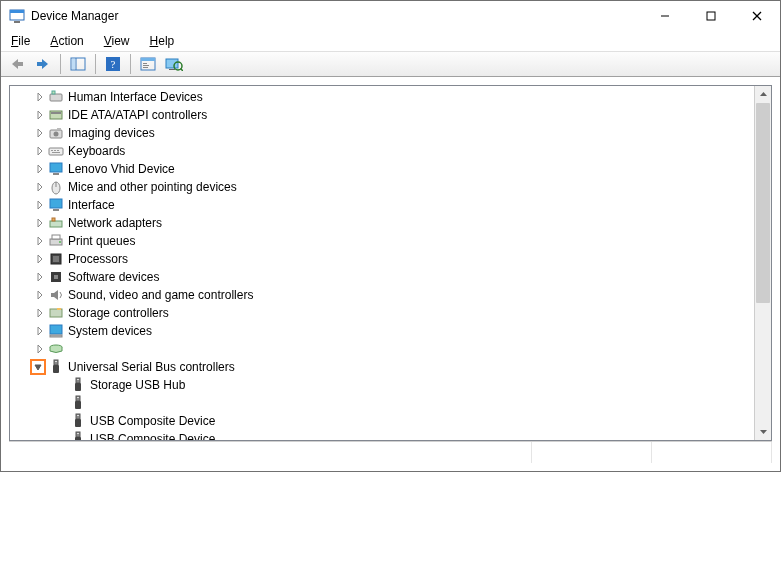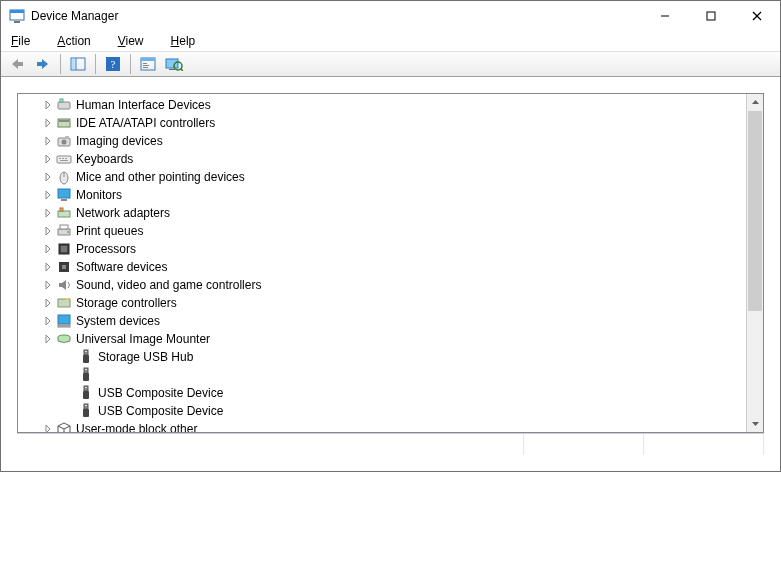--- a/index.html
+++ b/index.html
@@ -3,27 +3,27 @@
 <meta charset="utf-8">
 <style>
   * { box-sizing: border-box; }
   html, body { margin: 0; padding: 0; font-family: "Segoe UI", Tahoma, sans-serif; font-size: 12px; background: #fff; }
   .window { width: 781px; height: 472px; border: 1px solid #707070; position: relative; background: #fff; display: flex; flex-direction: column; }
   .titlebar { height: 30px; display: flex; align-items: center; padding-left: 8px; }
   .titlebar .icon { width: 16px; height: 16px; margin-right: 6px; display:flex; align-items:center; justify-content:center;}
   .titlebar .title { font-size: 12px; }
   .titlebar .controls { margin-left: auto; display: flex; }
   .titlebar .controls div { width: 46px; height: 30px; display: flex; align-items: center; justify-content: center; }
-  .menubar { height: 20px; display: flex; align-items: center; padding-left: 6px; gap: 19px; }
+  .menubar { height: 20px; display: flex; align-items: center; padding-left: 6px; gap: 12px; }
   .menubar span { padding: 2px 4px; }
   .menubar span u { text-decoration: underline; }
   .toolbar { height: 26px; border-top: 1px solid #e0e0e0; border-bottom: 1px solid #a0a0a0; background: linear-gradient(#fdfdfd,#ececec); display: flex; align-items: center; padding-left: 4px; gap: 2px; }
   .toolbar .btn { width: 24px; height: 22px; display:flex; align-items:center; justify-content:center; border:1px solid transparent; border-radius:2px;}
   .toolbar .sep { width:1px; height:20px; background:#b0b0b0; margin:0 3px;}
-  .content-outer { flex:1; padding:16px; display:flex; flex-direction:column; min-height:0;}
+  .content-outer { flex:1; padding:8px; display:flex; flex-direction:column; min-height:0;}
   .tree-container { flex:1; border:1px solid #828790; position:relative; overflow:hidden; display:flex;}
   .tree { flex:1; overflow:hidden; padding:2px 0 2px 0;}
   .scrollbar { width:17px; background:#f0f0f0; border-left:1px solid #cdcdcd; position:relative;}
   .scrollbar .arrow { height:17px; display:flex; align-items:center; justify-content:center;}
   .scrollbar .thumb { position:absolute; left:1px; right:1px; top:17px; height:200px; background:#cdcdcd; border-radius:1px;}
   .row { height:18px; display:flex; align-items:center; white-space:nowrap;}
   .expander { width:16px; height:16px; display:flex; align-items:center; justify-content:center; flex-shrink:0;}
   .nodeicon { width:16px; height:16px; margin-right:4px; display:flex; align-items:center; justify-content:center; flex-shrink:0;}
   .highlight-box { border:2px solid #ff7f27; }
   .statusbar { height:22px; border-top:1px solid #d0d0d0; display:flex;}
@@ -191,40 +191,55 @@
   </div>
           <div class="row">
     <span style="width:22px"></span>
     <span class="expander">
               <svg width="10" height="10">
                 <path d="M3 1 L7 5 L3 9 Z" fill="none" stroke="#888"></path>
               </svg>
             </span>
     <span class="nodeicon">
               <svg width="16" height="16">
+                <rect x="2" y="2" width="12" height="9" fill="#3fa9e0" stroke="#2a7bbf"></rect>
+                <rect x="5" y="12" width="6" height="2" fill="#888"></rect>
+              </svg>
+            </span>
+    <span>Lenovo Vhid Device</span>
+  </div>
+          <div class="row">
+    <span style="width:22px"></span>
+    <span class="expander">
+              <svg width="10" height="10">
+                <path d="M3 1 L7 5 L3 9 Z" fill="none" stroke="#888"></path>
+              </svg>
+            </span>
+    <span class="nodeicon">
+              <svg width="16" height="16">
                 <ellipse cx="8" cy="9" rx="4" ry="6" fill="#e8e8e8" stroke="#888"></ellipse>
                 <line x1="8" y1="3" x2="8" y2="8" stroke="#888"></line>
               </svg>
             </span>
     <span>Mice and other pointing devices</span>
   </div>
           <div class="row">
     <span style="width:22px"></span>
     <span class="expander">
               <svg width="10" height="10">
                 <path d="M3 1 L7 5 L3 9 Z" fill="none" stroke="#888"></path>
               </svg>
             </span>
     <span class="nodeicon">
               <svg width="16" height="16">
                 <rect x="2" y="2" width="12" height="9" fill="#3fa9e0" stroke="#2a7bbf"></rect>
                 <rect x="5" y="12" width="6" height="2" fill="#888"></rect>
               </svg>
             </span>
-    <span>Monitors</span>
+    <span>Interface</span>
   </div>
           <div class="row">
     <span style="width:22px"></span>
     <span class="expander">
               <svg width="10" height="10">
                 <path d="M3 1 L7 5 L3 9 Z" fill="none" stroke="#888"></path>
               </svg>
             </span>
     <span class="nodeicon">
               <svg width="16" height="16">
@@ -331,22 +346,38 @@
               <svg width="10" height="10">
                 <path d="M3 1 L7 5 L3 9 Z" fill="none" stroke="#888"></path>
               </svg>
             </span>
     <span class="nodeicon">
               <svg width="16" height="16">
                 <ellipse cx="8" cy="6" rx="6" ry="2" fill="#bde0b8" stroke="#5a9a5a"></ellipse>
                 <path d="M2 6 L2 10 Q8 13 14 10 L14 6" fill="#bde0b8" stroke="#5a9a5a"></path>
               </svg>
             </span>
-    <span>Universal Image Mounter</span>
-  </div>
+  </div>
+          <div class="row">
+  <span style="width:20px"></span>
+  <span class="expander highlight-box" style="background:#fff;">
+              <svg width="10" height="10">
+                <path d="M2 3 L8 3 L5 8 Z" fill="#595959" stroke="#595959"></path>
+              </svg>
+            </span>
+  <span style="width:2px"></span>
+  <span class="nodeicon">
+              <svg width="16" height="16">
+                <rect x="6" y="1" width="4" height="5" fill="#888" stroke="#555"></rect>
+                <rect x="5" y="6" width="6" height="8" rx="1" fill="#444"></rect>
+                <rect x="7" y="2" width="2" height="1" fill="#ddd"></rect>
+              </svg>
+            </span>
+  <span>Universal Serial Bus controllers</span>
+</div>
           <div class="row">
     <span style="width:60px"></span>
     <span class="nodeicon">
               <svg width="16" height="16">
                 <rect x="6" y="1" width="4" height="5" fill="#888" stroke="#555"></rect>
                 <rect x="5" y="6" width="6" height="8" rx="1" fill="#444"></rect>
                 <rect x="7" y="2" width="2" height="1" fill="#ddd"></rect>
               </svg>
             </span>
     <span>Storage USB Hub</span>

